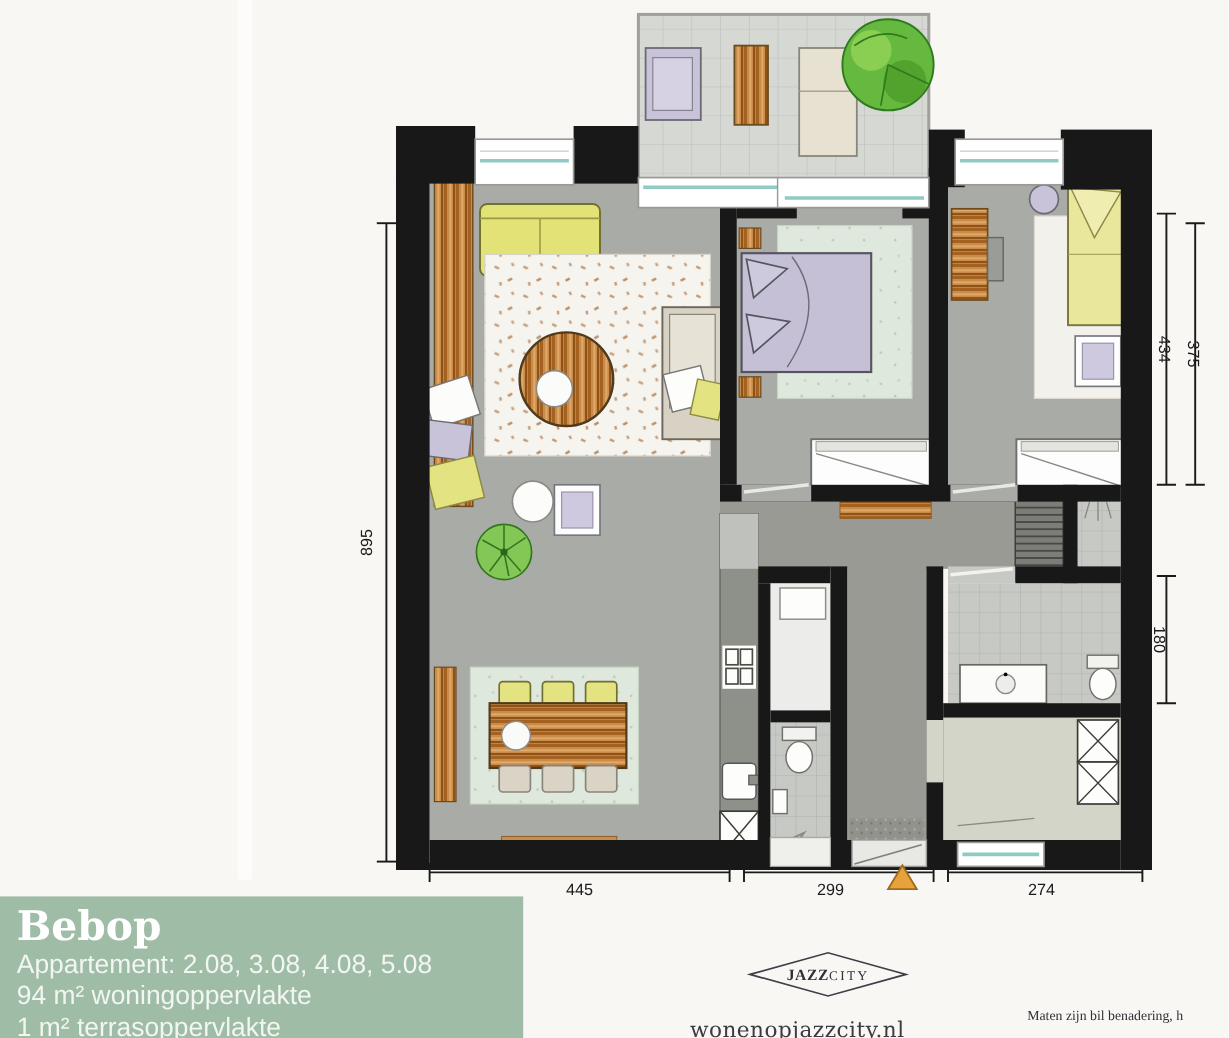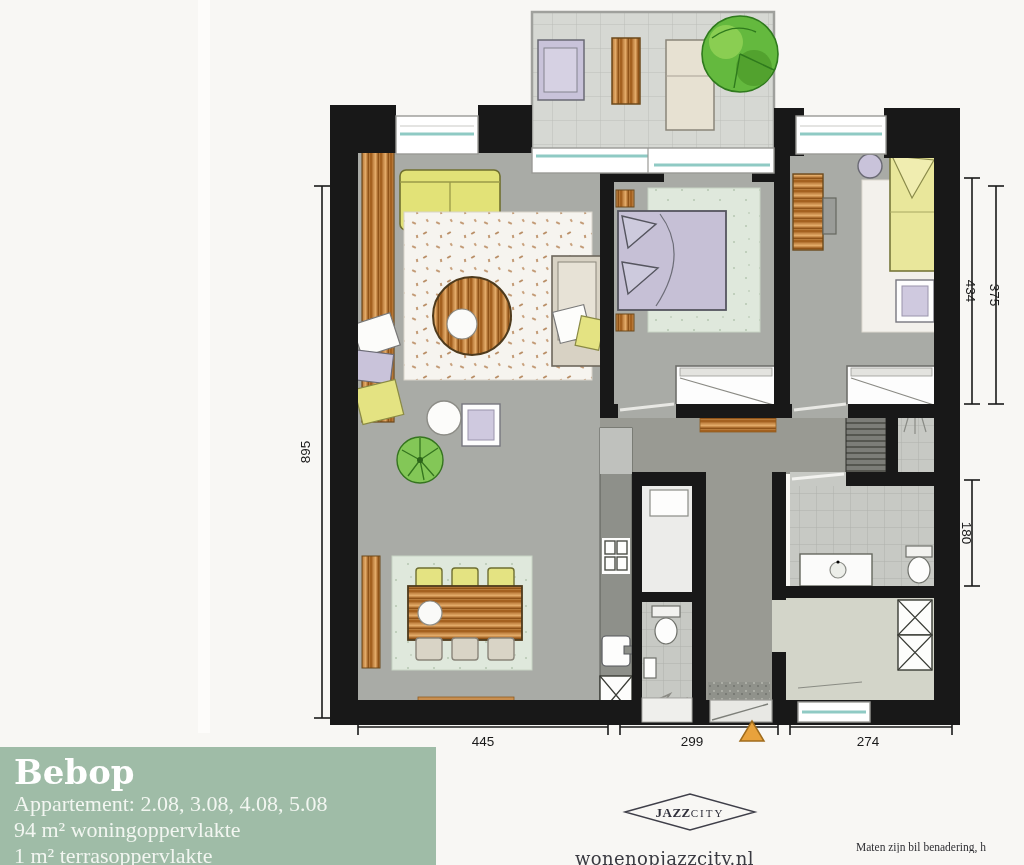--- a/index.html
+++ b/index.html
@@ -4,21 +4,21 @@
 <style>
   html,body{margin:0;padding:0;background:#ffffff;}
   .page{position:relative;width:1024px;height:865px;background:#f8f7f4;overflow:hidden;
         font-family:"Liberation Sans",sans-serif;}
   .page-edge{position:absolute;left:198px;top:0;width:12px;height:733px;background:#fdfcfa;}
   svg text{font-family:"Liberation Sans",sans-serif;}
   .plan-svg{position:absolute;left:0;top:0;}
   .info-box{position:absolute;left:0;top:733px;width:436px;height:132px;background:#9fbca7;
             color:#ffffff;padding:8px 0 0 14px;box-sizing:border-box;margin-top:14px;}
   .info-title{font-family:"DejaVu Serif",serif;font-weight:bold;font-size:34px;line-height:1.05;margin:0;}
-  .info-line{font-family:Liberation Serif, serif;font-size:22px;line-height:1.2;color:#f2f6f1;margin:0;}
+  .info-line{font-family:Liberation Sans, sans-serif;font-size:22px;line-height:1.2;color:#f2f6f1;margin:0;}
   .footer-center{position:absolute;left:575px;top:790px;width:230px;text-align:left;}
   .website{font-family:"DejaVu Serif",serif;font-size:18px;color:#3a3a41;margin-top:14px;letter-spacing:.4px;}
   .disclaimer{position:absolute;left:856px;top:841px;width:168px;overflow:hidden;white-space:nowrap;
               font-size:11.5px;color:#2f2f33;font-family:Liberation Serif, serif;}
 </style>
 </head>
 <body>
 
 <div class="page">
   <div class="page-edge"></div>

